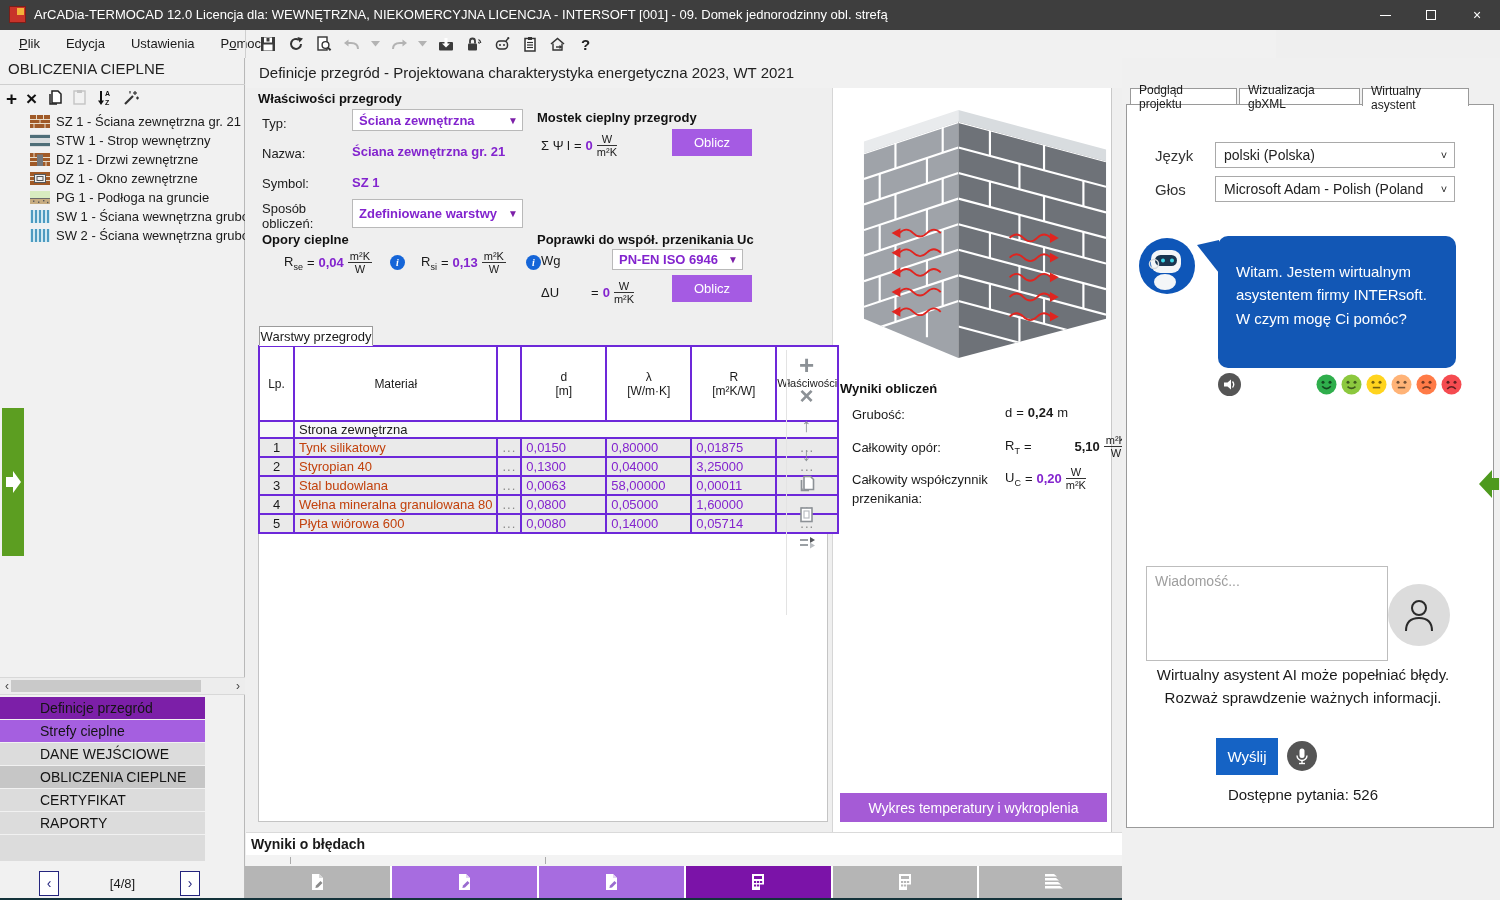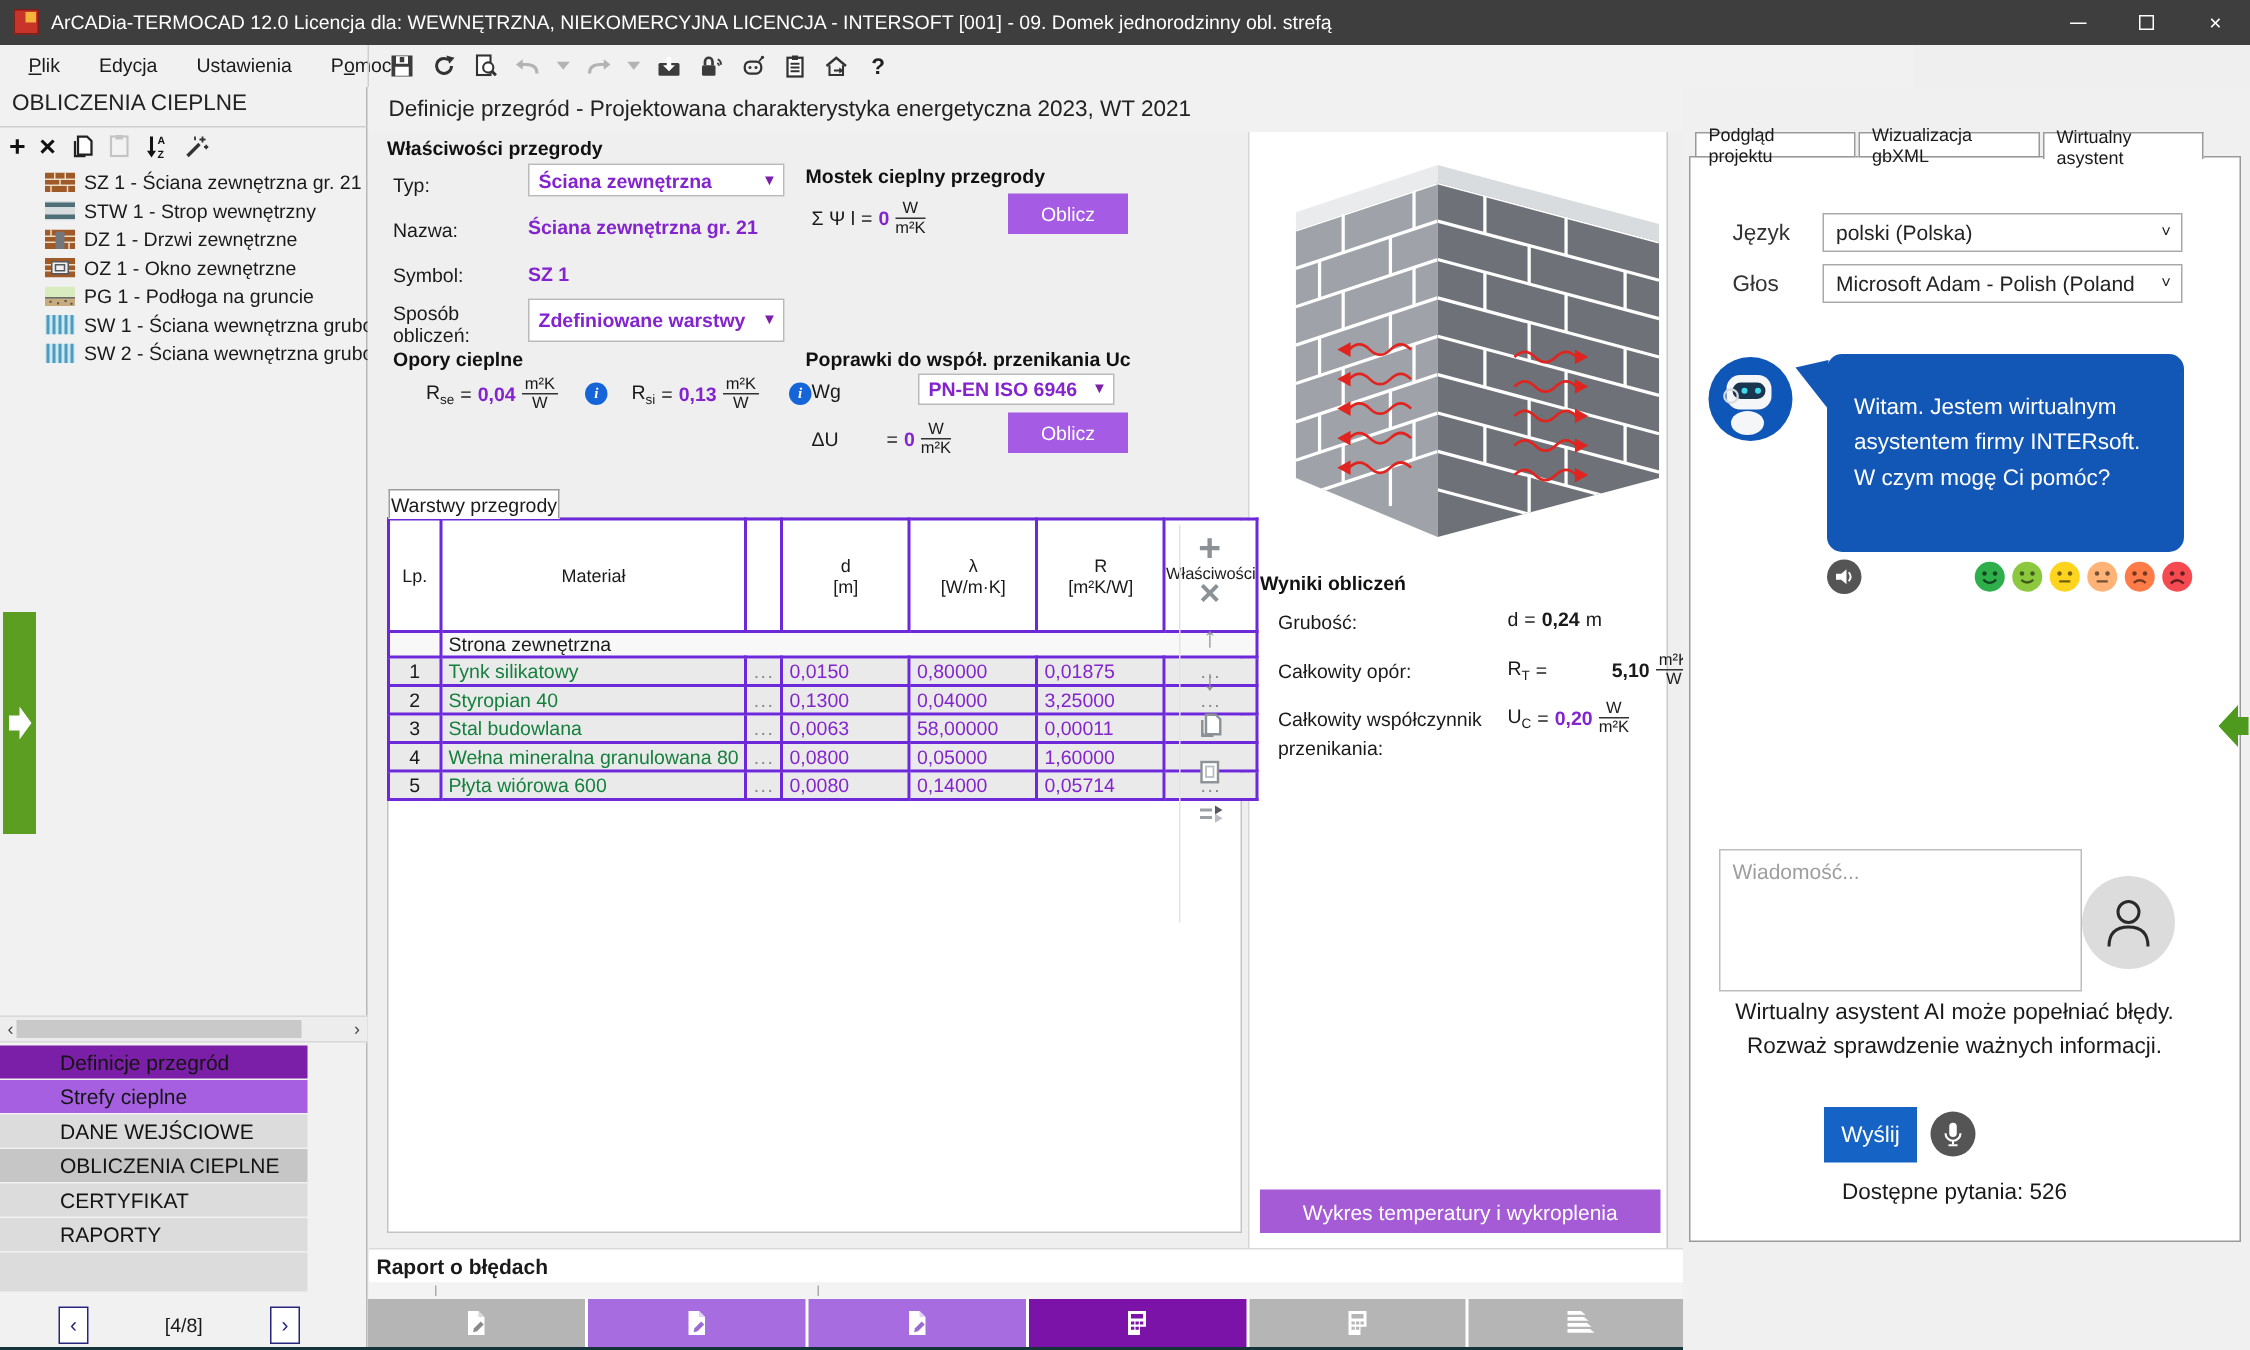--- a/index.html
+++ b/index.html
@@ -77,21 +77,21 @@
   .btn-oblicz { position:absolute; width:80px; height:27px; background:#A55BE3; color:#fff; border:none; font-size:13px; font-family:"Liberation Sans",sans-serif; }
 
   
   .layers-tab { position:absolute; left:259px; top:326px; width:114px; height:20px; background:#fff; border:1px solid #9B9B9B; border-bottom:1px solid #fff; display:flex; align-items:center; justify-content:center; font-size:13px; z-index:3; }
   .table-panel { position:absolute; left:258px; top:345px; width:570px; height:477px; background:#fff; border:1px solid #C4C4C4; }
   table.layers { position:absolute; left:258px; top:345px; border-collapse:collapse; table-layout:fixed; z-index:2; }
   table.layers th, table.layers td { border:2px solid #6d28d9; font-weight:normal; overflow:hidden; }
   table.layers th { background:#fff; font-size:12px; text-align:center; vertical-align:middle; padding:2px 1px; }
   table.layers td { height:19px; font-size:13px; padding:0 4px; background:#EAEAEA; }
   td.c-lp { text-align:center; color:#1A1A1A; }
-  td.c-mat { color:#15803d; white-space:nowrap; }
+  td.c-mat { color:#c2410c; white-space:nowrap; }
   td.c-num { color:#8324CE; text-align:left; }
   td.c-dots { background:#F2F2F2; color:#8A8A8A; text-align:center; font-size:11px; letter-spacing:1px; padding:0; }
   tr.group td { background:#F8F8F8; color:#1A1A1A; height:16px; font-size:13px; }
   .side-tools { position:absolute; left:786px; top:350px; width:40px; height:265px; border-left:1px solid #E3E3E3; display:flex; flex-direction:column; align-items:center; padding-top:4px; gap:9px; z-index:2; }
   .st-glyph { color:#8C9196; font-weight:bold; text-align:center; }
 
   
   .right-col { position:absolute; left:832px; top:88px; width:280px; height:744px; background:#fff; border-left:1px solid #D6D6D6; border-right:1px solid #C9C9C9; }
   .res-label { position:absolute; font-size:13px; }
   .chart-btn { position:absolute; left:840px; top:793px; width:267px; height:29px; background:#A55BD6; color:#fff; border:none; font-size:14px; font-family:"Liberation Sans",sans-serif; }
@@ -673,21 +673,21 @@
   <div class="res-label" style="left:852px; top:471px; width:150px; line-height:1.45;">Całkowity współczynnik przenikania:</div>
   <div class="formula" style="left:1005px; top:466px;">
     <span><span>U</span><sub class="s">C</sub></span>
       <span>=</span>
       <span class="pv">0,20</span>
     <span class="frac"><span class="num">W</span><span>m²K</span></span>
   </div>
   <button class="chart-btn">Wykres temperatury i wykroplenia</button>
 
   <div class="report-bar">
-    <span class="report-title">Raport o błędach</span>
+    <span class="report-title">Wyniki o błędach</span>
   </div>
   <div class="report-scroll">
       <i style="left:44px;"></i>
       <i style="left:299px;"></i>
     </div>
 
   <div class="bottom-bar">
     <div class="bb bb-gray">
         <svg width="20" height="20">
           <path d="M5,2 h7 l4,4 v12 h-11 z" fill="#fff"></path>

